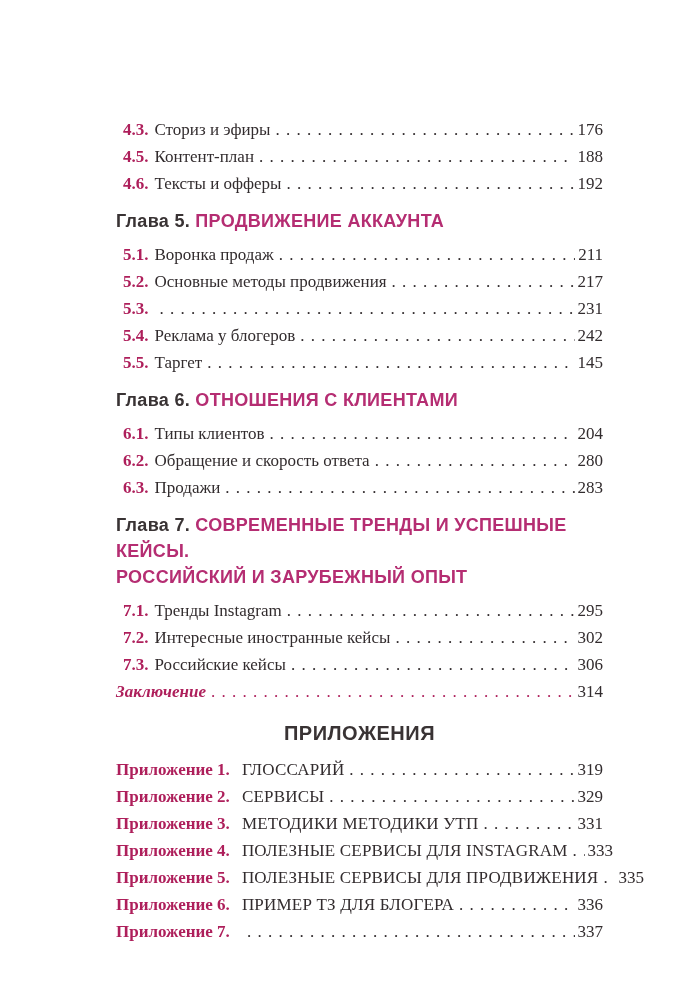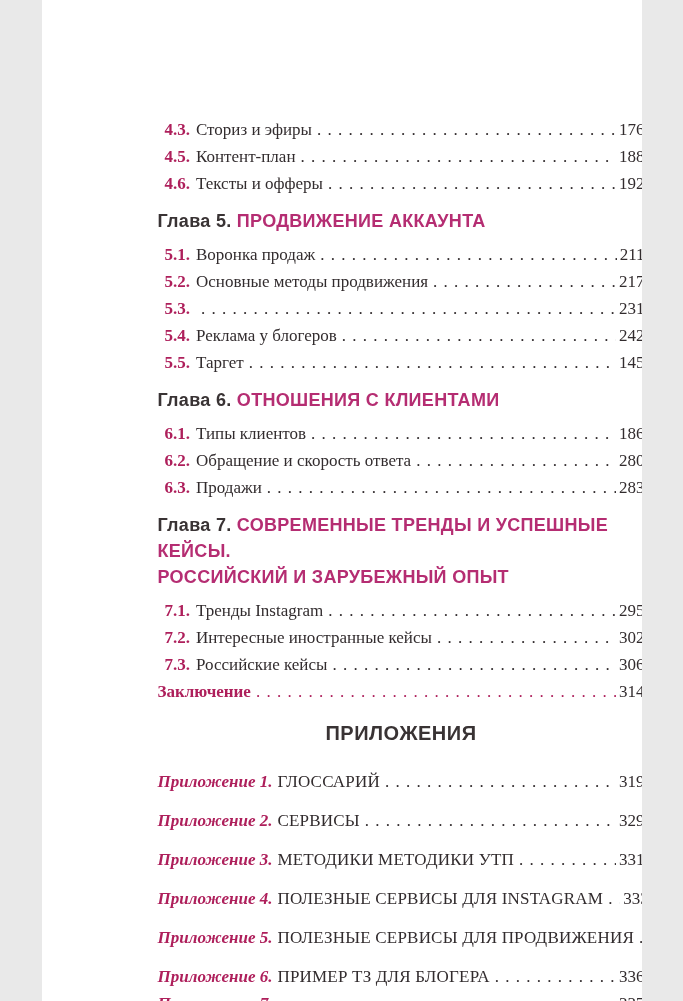--- a/index.html
+++ b/index.html
@@ -5,21 +5,21 @@
   :root{
     --ink:#322c2e;
     --accent:#ae1f5b;
     --title-magenta:#b52d72;
     --header-dark:#393334;
     --paper:#ffffff;
   }
   html,body{margin:0;padding:0;background:#e9e9e9;}
   .page{
     position:relative;
-    width:600px;height:1001px;
+    width:683px;height:1001px;
     background:var(--paper);
     margin:0 auto;
     overflow:hidden;
     font-family:"Liberation Serif", serif;
   }
   .content{
     position:absolute;
     left:116px;top:116px;
     width:487px;
   }
@@ -49,21 +49,21 @@
   .leader::after{
     content:". . . . . . . . . . . . . . . . . . . . . . . . . . . . . . . . . . . . . . . . . . . . . . . . . . . . . . . . . . . . . . . . . . . . . . . . . . . .";
     letter-spacing:1px;
     color:inherit;
   }
   .toc-page{
     flex:0 0 auto;
     color:var(--ink);
   }
   
-  .conclusion .toc-title{color:var(--accent);font-weight:bold;}
+  .conclusion .toc-title{color:var(--accent);font-weight:bold;font-style:italic;}
   .conclusion .leader{color:var(--accent);}
   
   .chapter-header{
     font-family:"Liberation Sans", sans-serif;
     font-weight:bold;
     font-size:18px;
     line-height:26px;
     letter-spacing:.3px;
     margin:11px 0 7px;
   }
@@ -72,22 +72,22 @@
   
   .appendix-header{
     text-align:center;
     font-family:"Liberation Sans", sans-serif;
     font-weight:bold;
     font-size:20px;
     letter-spacing:.5px;
     color:var(--header-dark);
     margin:17px 0 11px;
   }
-  .appendix-row .toc-num{margin-right:5px;font-style:italic;}
-  .appendix-row .toc-title{letter-spacing:.2px;margin-top:12px;}
+  .appendix-row .toc-num{margin-right:12px;}
+  .appendix-row .toc-title{letter-spacing:.2px;}
 </style>
 </head>
 <body>
 
 <div class="page">
   <div class="content">
 
     <div class="toc-row indented">
       <span class="toc-num">4.3.</span>
       <span class="toc-title">Сториз и эфиры</span>
@@ -142,21 +142,21 @@
     </div>
 
     <div class="chapter-header">
       <span class="chapter-prefix">Глава 6.</span>
       <span class="chapter-title">ОТНОШЕНИЯ С КЛИЕНТАМИ</span>
     </div>
     <div class="toc-row indented">
       <span class="toc-num">6.1.</span>
       <span class="toc-title">Типы клиентов</span>
       <span class="leader"></span>
-      <span class="toc-page">186</span>
+      <span class="toc-page">204</span>
     </div>
     <div class="toc-row indented">
       <span class="toc-num">6.2.</span>
       <span class="toc-title">Обращение и скорость ответа</span>
       <span class="leader"></span>
       <span class="toc-page">280</span>
     </div>
     <div class="toc-row indented">
       <span class="toc-num">6.3.</span>
       <span class="toc-title">Продажи</span>

